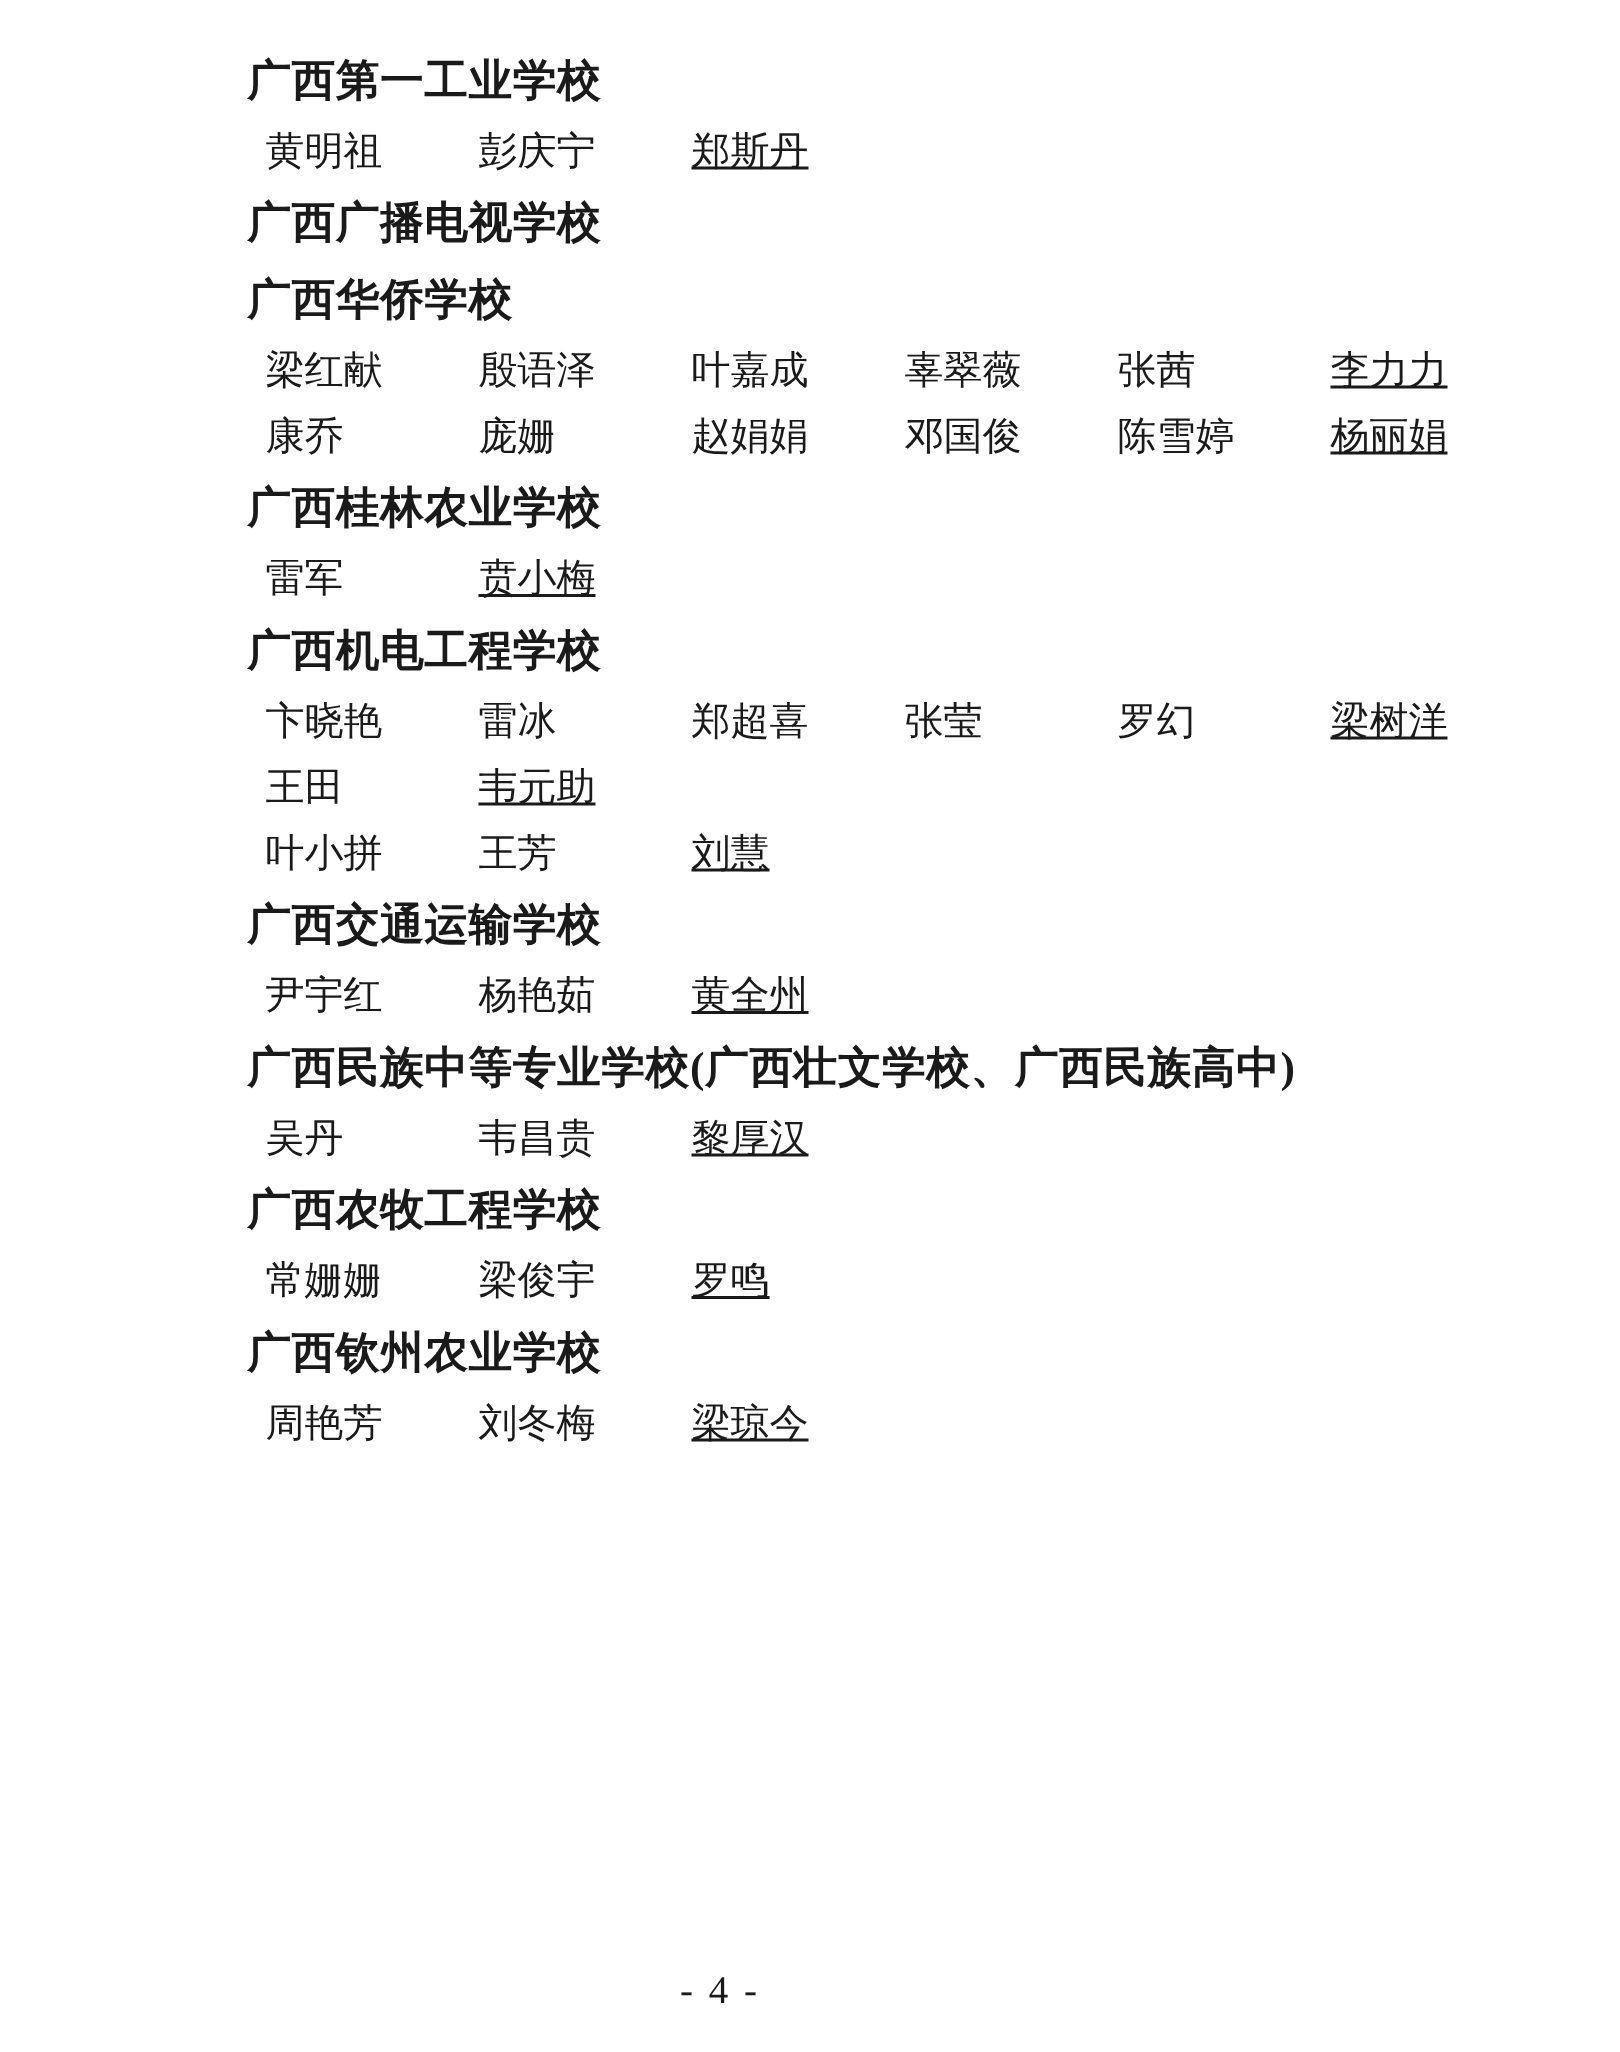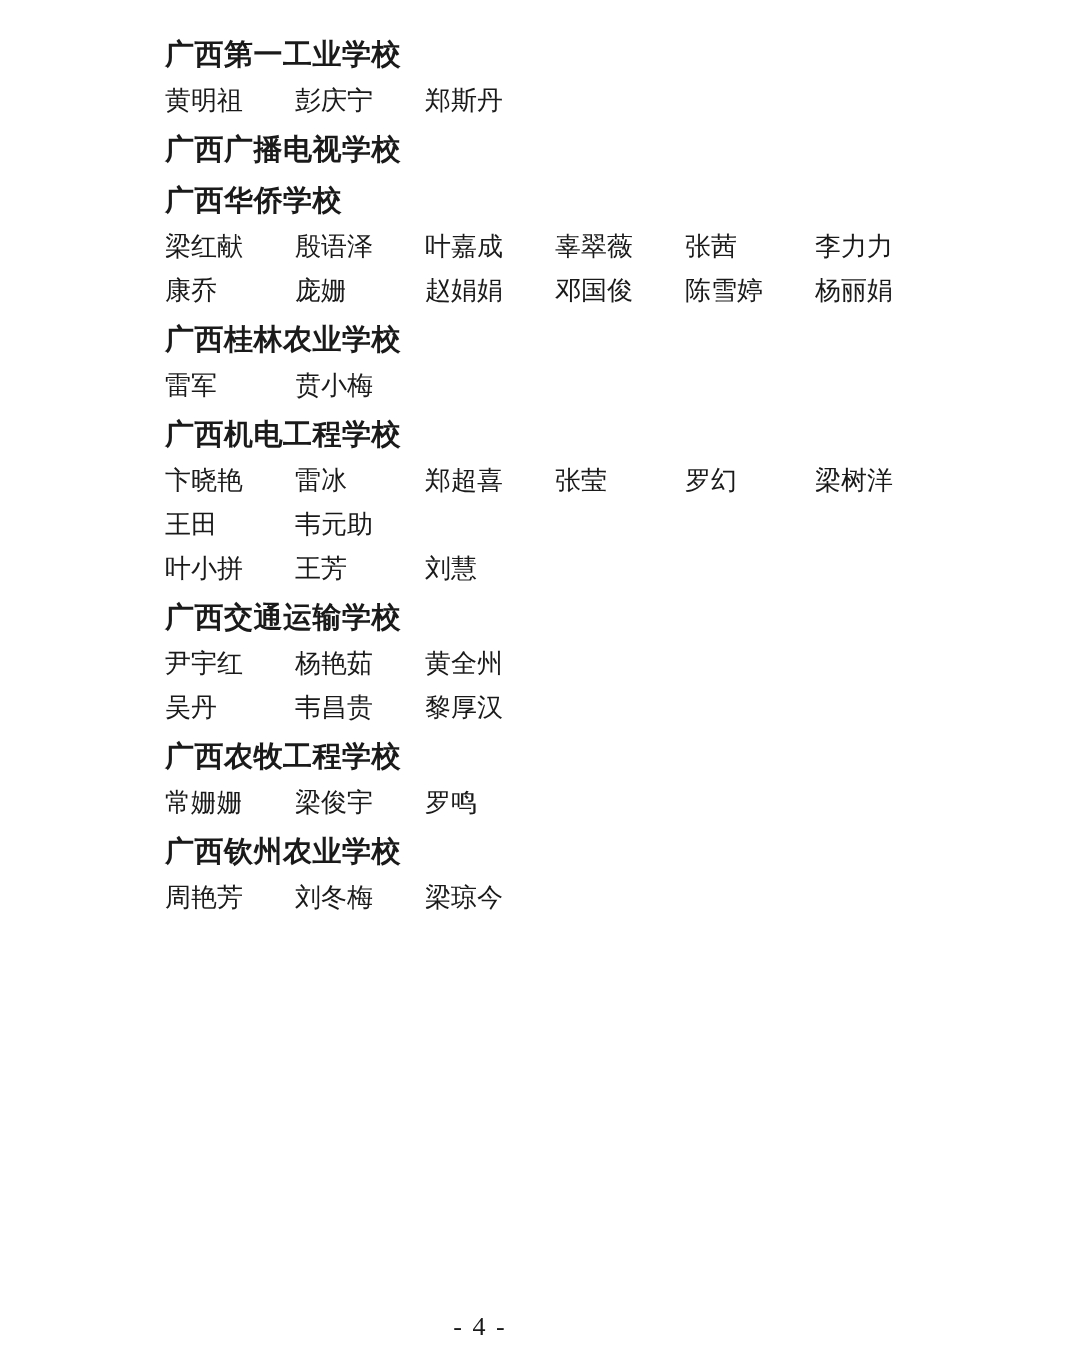--- a/index.html
+++ b/index.html
@@ -35,23 +35,25 @@
     font-size: 26px;
     line-height: 1.0;
     padding: 9px 0 9px 0;
     margin: 0;
     white-space: nowrap;
   }
   .names .n {
     display: inline-block;
     min-width: 96px;
     margin-right: 34px;
+    margin-left: 12px;
   }
   .names .n:last-child {
     margin-right: 0;
+    text-decoration: underline;
   }
   .group {
     margin: 0;
     padding: 0;
   }
   .footer {
     position: absolute;
     left: 0;
     right: 0;
     bottom: 26px;
@@ -89,20 +91,21 @@
         <div class="names"><span class="n">王田</span><span class="n">韦元助</span></div>
       </div>
       <div class="group">
         <div class="names"><span class="n">叶小拼</span><span class="n">王芳</span><span class="n">刘慧</span></div>
       </div>
       <div class="group">
         <div class="school">广西交通运输学校</div>
         <div class="names"><span class="n">尹宇红</span><span class="n">杨艳茹</span><span class="n">黄全州</span></div>
       </div>
       <div class="group">
+        <div class="school">广西民族中等专业学校(广西壮文学校、广西民族高中)</div>
         <div class="names"><span class="n">吴丹</span><span class="n">韦昌贵</span><span class="n">黎厚汉</span></div>
       </div>
       <div class="group">
         <div class="school">广西农牧工程学校</div>
         <div class="names"><span class="n">常姗姗</span><span class="n">梁俊宇</span><span class="n">罗鸣</span></div>
       </div>
       <div class="group">
         <div class="school">广西钦州农业学校</div>
         <div class="names"><span class="n">周艳芳</span><span class="n">刘冬梅</span><span class="n">梁琼今</span></div>
       </div>

